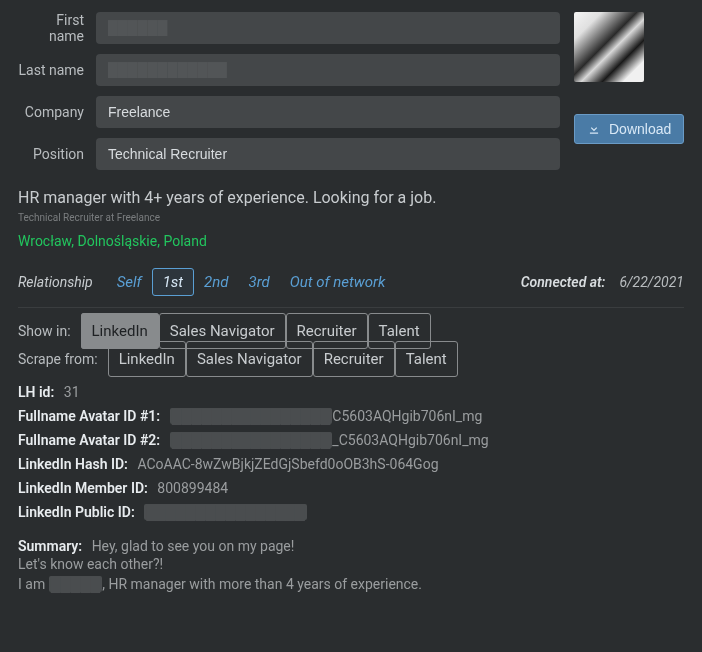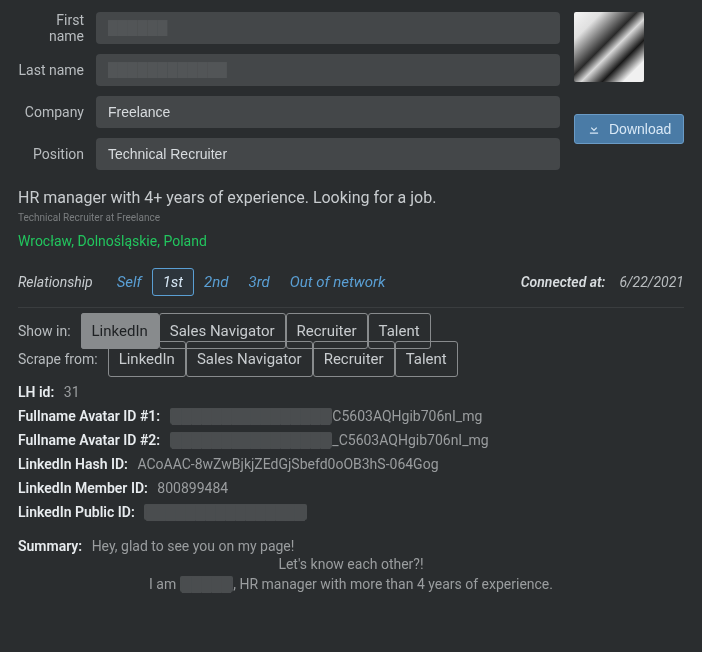--- a/index.html
+++ b/index.html
@@ -69,21 +69,21 @@
     .chip.active { background: #888b8d; color: #1e2123; }
 
     .kv { margin-bottom: 8px; font-size: 14px; }
     .kv .k { color: #e8ecef; font-weight: 600; }
     .kv .v { color: #9a9d9f; margin-left: 6px; text-align: center; }
     .kv .red { background: #4a4d4f; color: #4a4d4f; border-radius: 2px; padding: 0 2px; }
 
     .summary-block { margin-top: 18px; }
     .summary-title .k { color: #e8ecef; font-weight: 600; }
     .summary-title .v { color: #9a9d9f; margin-left: 6px; }
-    .summary-line { color: #9a9d9f; line-height: 1.45; text-align: center; }
+    .summary-line { color: #9a9d9f; line-height: 1.45; }
     .summary-line .red { background: #4a4d4f; color: #4a4d4f; border-radius: 2px; padding: 0 2px; }
   </style>
 </head>
 <body>
 
 <div class="top-row">
   <div class="form-col">
     <div class="field-row">
       <div class="field-label">First name</div>
       <input class="text-input redacted" value="██████" style="">

